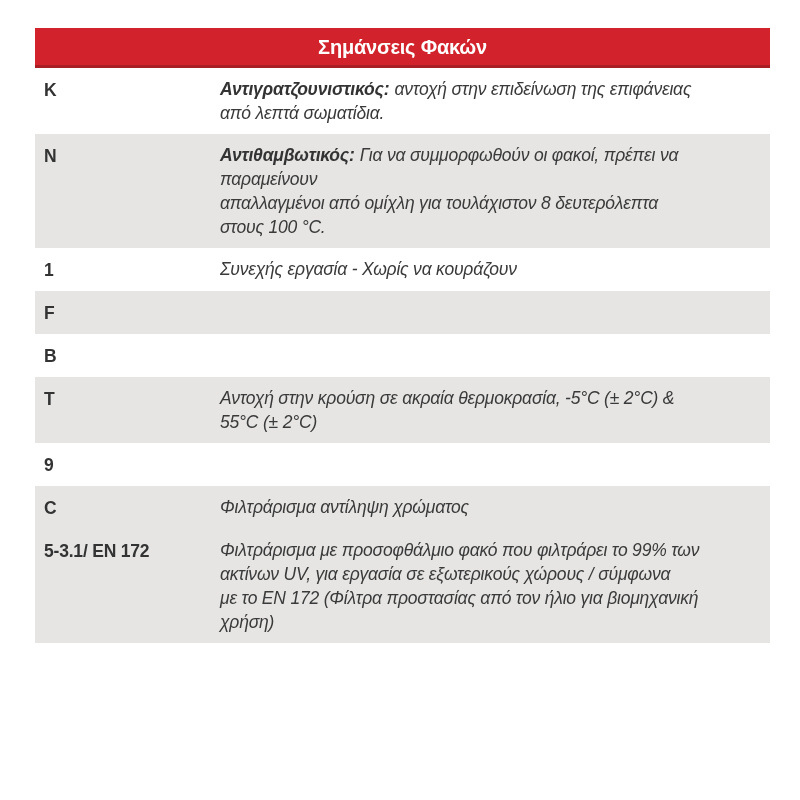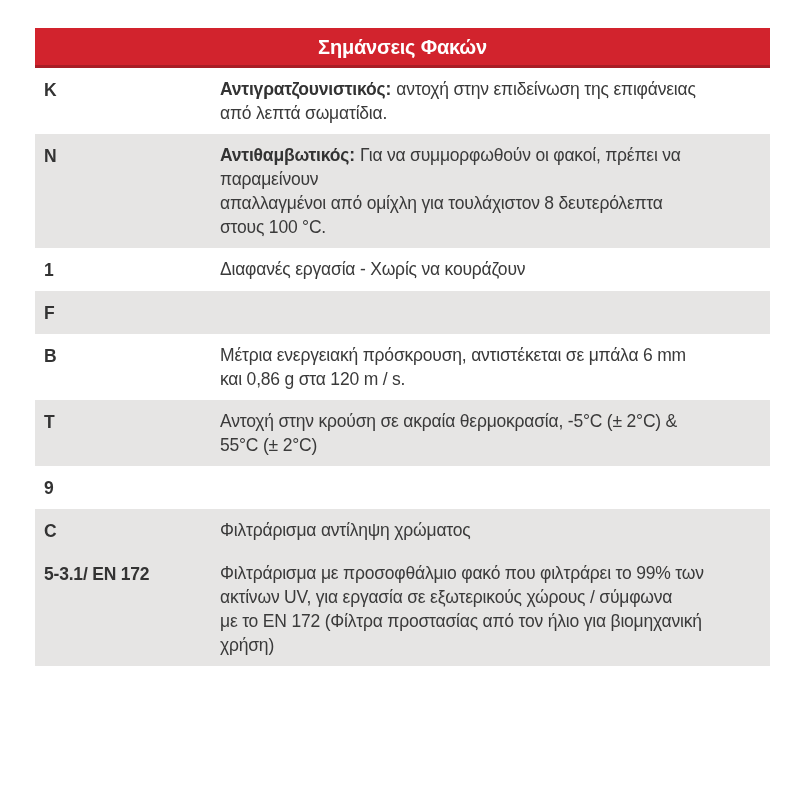--- a/index.html
+++ b/index.html
@@ -44,20 +44,21 @@
   }
   .code {
     flex: 0 0 176px;
     font-weight: bold;
     color: #333333;
     padding-top: 1px;
   }
   .desc {
     flex: 1 1 auto;
     white-space: pre-line;
+    font-style: italic;
   }
   .lead {
     font-weight: bold;
     color: #333333;
   }
   .lead:not(:empty) { margin-right: 0.3em; }
 </style>
 </head>
 <body>
 
@@ -77,31 +78,29 @@
     <div class="row shaded">
       <div class="code">N</div>
       <div class="desc"><span class="lead">Αντιθαμβωτικός:</span><span>Για να συμμορφωθούν οι φακοί, πρέπει να
 παραμείνουν
 απαλλαγμένοι από ομίχλη για τουλάχιστον 8 δευτερόλεπτα
 στους 100 °C.</span></div>
     </div>
 
     <div class="row">
       <div class="code">1</div>
-      <div class="desc"><span class="lead"></span><span>Διαφανές εργασία - Χωρίς να κουράζουν</span></div>
+      <div class="desc"><span class="lead"></span><span>Συνεχής εργασία - Χωρίς να κουράζουν</span></div>
     </div>
 
     <div class="row shaded">
       <div class="code">F</div>
     </div>
 
     <div class="row">
       <div class="code">B</div>
-      <div class="desc"><span class="lead"></span><span>Μέτρια ενεργειακή πρόσκρουση, αντιστέκεται σε μπάλα 6 mm
-και 0,86 g στα 120 m / s.</span></div>
     </div>
 
     <div class="row shaded">
       <div class="code">T</div>
       <div class="desc"><span class="lead"></span><span>Αντοχή στην κρούση σε ακραία θερμοκρασία, -5°C (± 2°C) &amp;
 55°C (± 2°C)</span></div>
     </div>
 
     <div class="row">
       <div class="code">9</div>

